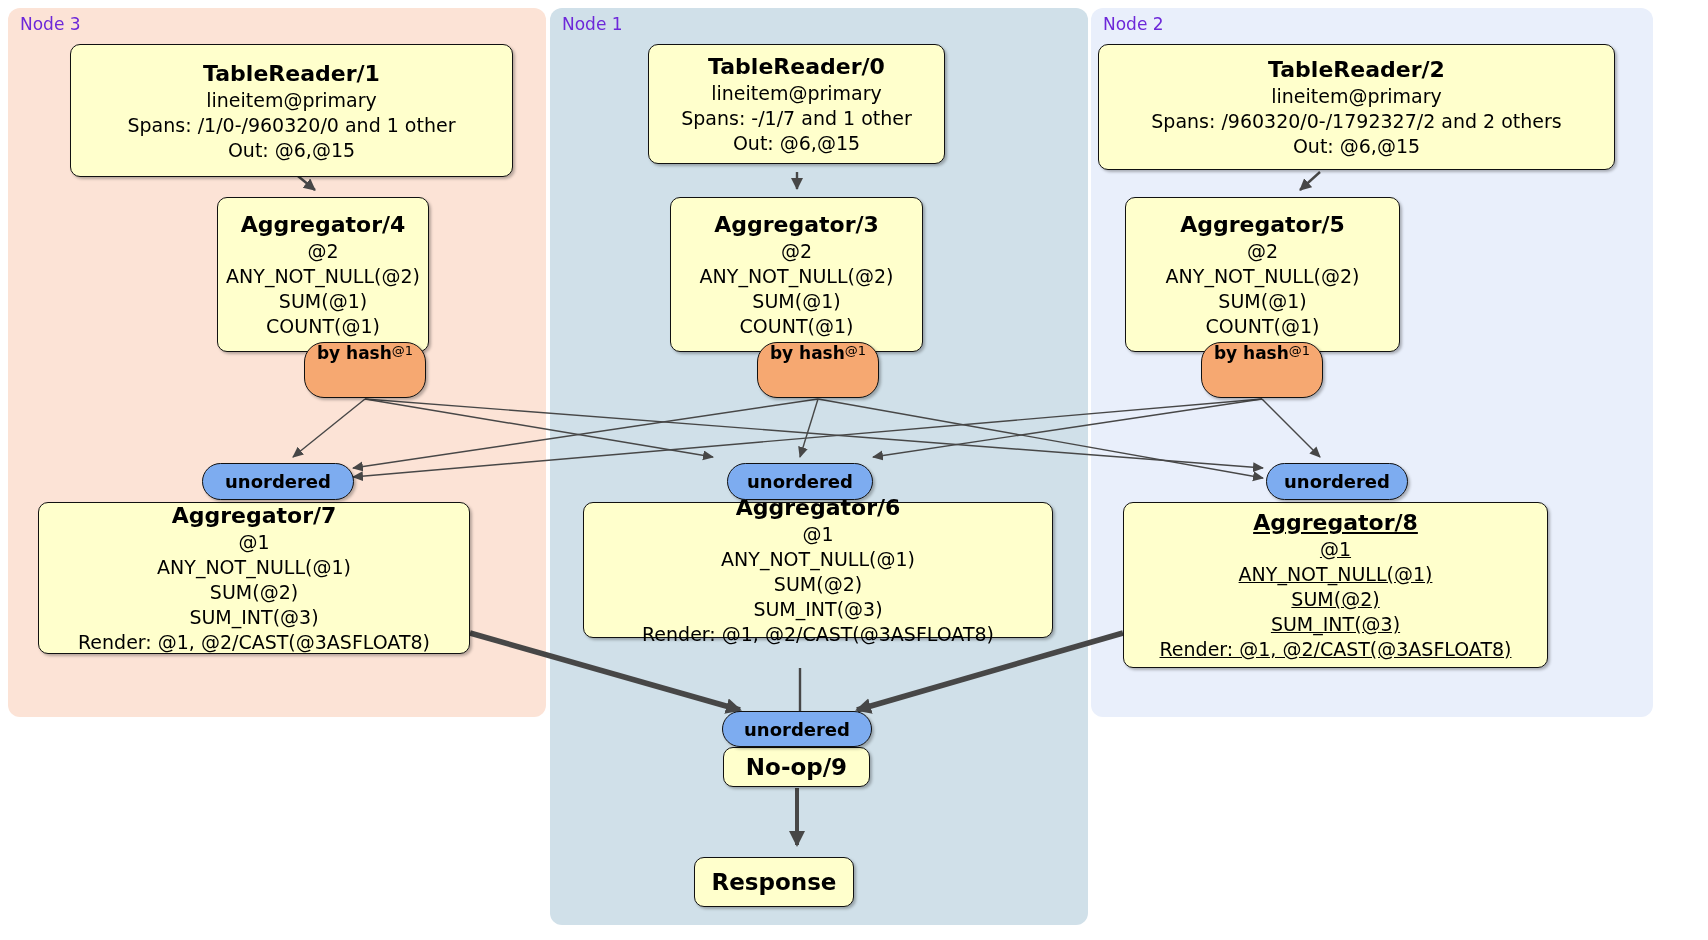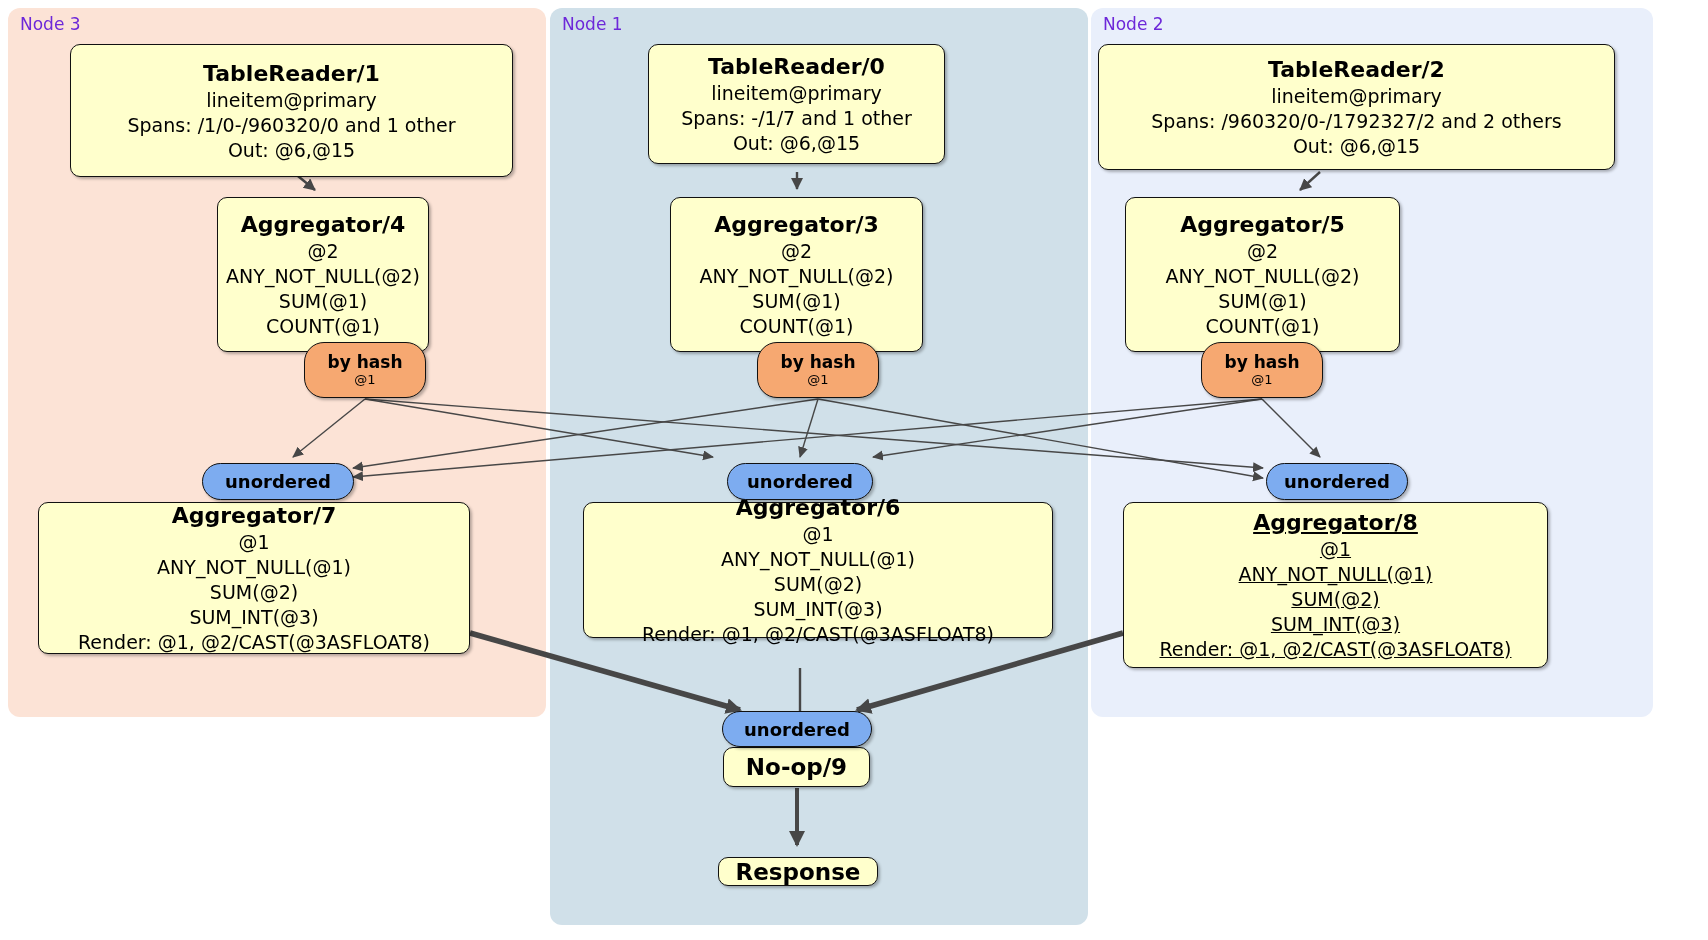--- a/index.html
+++ b/index.html
@@ -25,21 +25,21 @@
   .box .bt{font-weight:bold;font-size:22px;line-height:29px;white-space:nowrap;}
   .box.compact .bt{font-size:23px;line-height:30px;}
   .box .bl{font-size:19px;line-height:25px;white-space:nowrap;}
   .oval{
     position:absolute;z-index:3;border:1.6px solid #111;
     box-sizing:border-box;text-align:center;
     box-shadow:2px 2px 3px rgba(0,0,0,.28);
   }
   .oval.router{
     background:var(--router_fill);border-radius:20px;
-    display:flex;flex-direction:column;justify-content:center;
+    display:flex;justify-content:center;
   }
   .oval.router .ol{font-weight:bold;font-size:17px;line-height:20px;}
   .oval.router .os{font-size:13px;line-height:16px;}
   .oval.sync{
     background:var(--sync_fill);border-radius:19px;
     display:flex;align-items:center;justify-content:center;
   }
   .oval.sync .ol{font-weight:bold;font-size:18px;}
   line{stroke:var(--edge);}
   .e-t{stroke-width:1.4px;}
@@ -153,21 +153,21 @@
       <div class="bt">Aggregator/8</div>
       <div class="bl">@1</div>
       <div class="bl">ANY_NOT_NULL(@1)</div>
       <div class="bl">SUM(@2)</div>
       <div class="bl">SUM_INT(@3)</div>
       <div class="bl">Render: @1, @2/CAST(@3ASFLOAT8)</div>
     </div>
     <div class="box compact" style="left: 723px; top: 747px; width: 147px; height: 40px;">
       <div class="bt">No-op/9</div>
     </div>
-    <div class="box compact" style="left: 718px; top: 857px; width: 160px; height: 29px;">
+    <div class="box compact" style="left: 694px; top: 857px; width: 160px; height: 50px;">
       <div class="bt">Response</div>
     </div>
     <div class="oval router" style="left: 304px; top: 342px; width: 122px; height: 56px;">
       <div class="ol">by hash</div>
       <div class="os">@1</div>
     </div>
     <div class="oval router" style="left: 757px; top: 342px; width: 122px; height: 56px;">
       <div class="ol">by hash</div>
       <div class="os">@1</div>
     </div>

